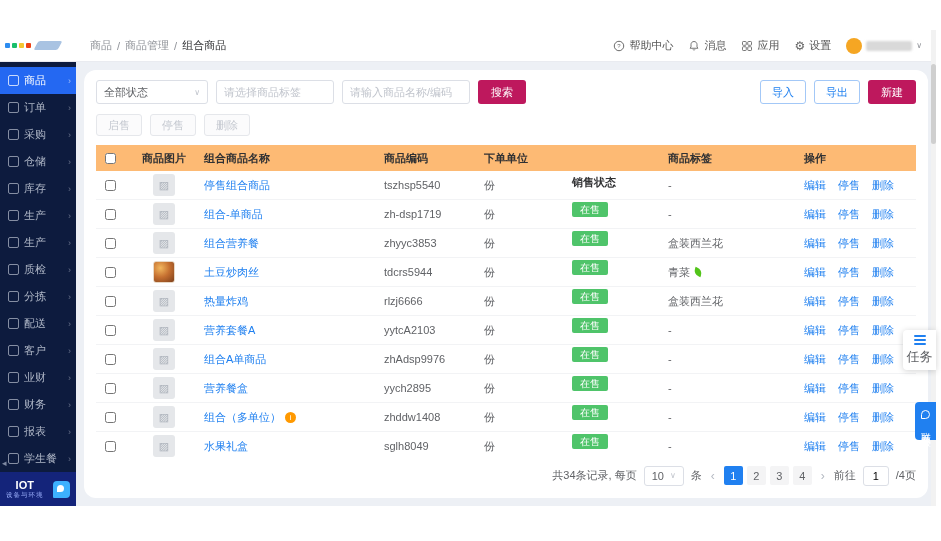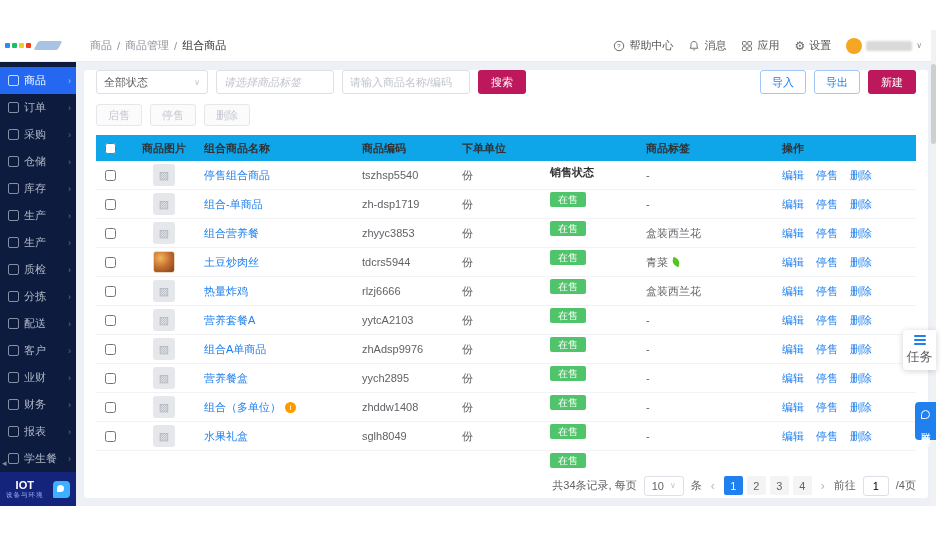--- a/index.html
+++ b/index.html
@@ -37,45 +37,45 @@
   .crumb.current { color:#303133; font-weight:normal; }
   .tb-right { margin-left:auto; display:flex; align-items:center; gap:15px; color:#555; }
   .tb-item { display:flex; align-items:center; gap:4px; cursor:pointer; }
   .tb-item svg { display:block; }
   .gear-glyph { font-size:12px; color:#666; line-height:1; }
   .avatar { width:16px; height:16px; border-radius:50%; background:#f5a623; flex:none; }
   .user-blur { width:46px; height:10px; background:#d9d9d9; border-radius:2px; filter:blur(1px); }
   .tb-caret { color:#909399; font-size:8px; }
 
   .content { flex:1; background:#edf0f5; padding:8px; min-height:0; }
-  .card { background:#fff; height:100%; border-radius:3px; padding:0 12px; display:flex; flex-direction:column; }
+  .card { background:#fff; height:100%; border-radius:12px; padding:10px 12px; display:flex; flex-direction:column; }
 
   .filter-row { display:flex; align-items:center; gap:8px; flex:none; }
   .sel { width:112px; height:24px; border:1px solid #dcdfe6; border-radius:3px; background:#fff; display:flex; align-items:center; justify-content:space-between; padding:0 7px; color:#606266; cursor:pointer; }
   .sel-caret { color:#c0c4cc; font-size:8px; }
   .inp { height:24px; border:1px solid #dcdfe6; border-radius:3px; padding:0 7px; font-size:11px; color:#333; font-family:"Liberation Sans",sans-serif; }
   .inp::placeholder { color:#c0c4cc; }
-  .inp-tag { width:118px;font-style:italic; } .inp-name { width:128px; }
+  .inp-tag { width:118px; } .inp-name { width:128px; }
   .btn { height:24px; border-radius:3px; font-size:11px; padding:0 13px; border:none; cursor:pointer; font-family:"Liberation Sans",sans-serif; }
   .btn-primary { background:#be185d; color:#fff; }
   .btn-ghost { background:#fff; border:1px solid #a3c8f7; color:#2080f0; padding:0 11px; }
   .spacer { flex:1; }
 
   .bulk-row { display:flex; gap:8px; margin-top:10px; flex:none; }
   .btn-disabled { background:#fbfbfc; border:1px solid #e5e7eb; color:#c3c7cf; height:22px; padding:0 11px; border-radius:3px; font-size:11px; cursor:not-allowed; font-family:"Liberation Sans",sans-serif; }
 
   
   .table { margin-top:9px; flex:1; display:flex; flex-direction:column; min-height:0; }
-  .thead { display:flex; align-items:center; background:#0ea5e9; height:26px; color:#303133; font-weight:bold; flex:none; }
+  .thead { display:flex; align-items:center; background:#fdba74; height:26px; color:#303133; font-weight:bold; flex:none; }
   .tbody { flex:1; min-height:0; overflow:hidden; }
   .trow { display:flex; align-items:center; height:29px; border-bottom:1px solid #f2f3f5; color:#606266; }
   .c-cb { width:28px; display:flex; justify-content:center; flex:none; }
   .c-cb input { width:11px; height:11px; margin:0; }
   .c-img { width:80px; display:flex; justify-content:center; flex:none; }
-  .c-name { width:158px; flex:none; display:flex; align-items:center; }
+  .c-name { width:180px; flex:none; display:flex; align-items:center; }
   .c-code { width:100px; flex:none; }
   .c-unit { width:88px; flex:none; }
   .c-status { width:96px; flex:none;margin-top:48px; }
   .c-tag { width:136px; flex:none; display:flex; align-items:center; }
   .c-ops { flex:1; display:flex; gap:12px; align-items:center; }
   .thumb { width:22px; height:22px; background:#e5e7ea; border-radius:3px; display:flex; align-items:center; justify-content:center; color:#a9afb8; font-size:11px; }
   .thumb.photo { background:radial-gradient(circle at 32% 30%, #f2b75e 0%, #c56f30 48%, #7d3f1b 100%); color:transparent; border:1px solid #e8d9c6; }
   .name-link { color:#2080f0; cursor:pointer; }
   .info-dot { display:none; width:11px; height:11px; border-radius:50%; background:#ff9900; color:#fff; font-size:8px; align-items:center; justify-content:center; margin-left:4px; flex:none; }
   .info-dot.show { display:inline-flex; }

